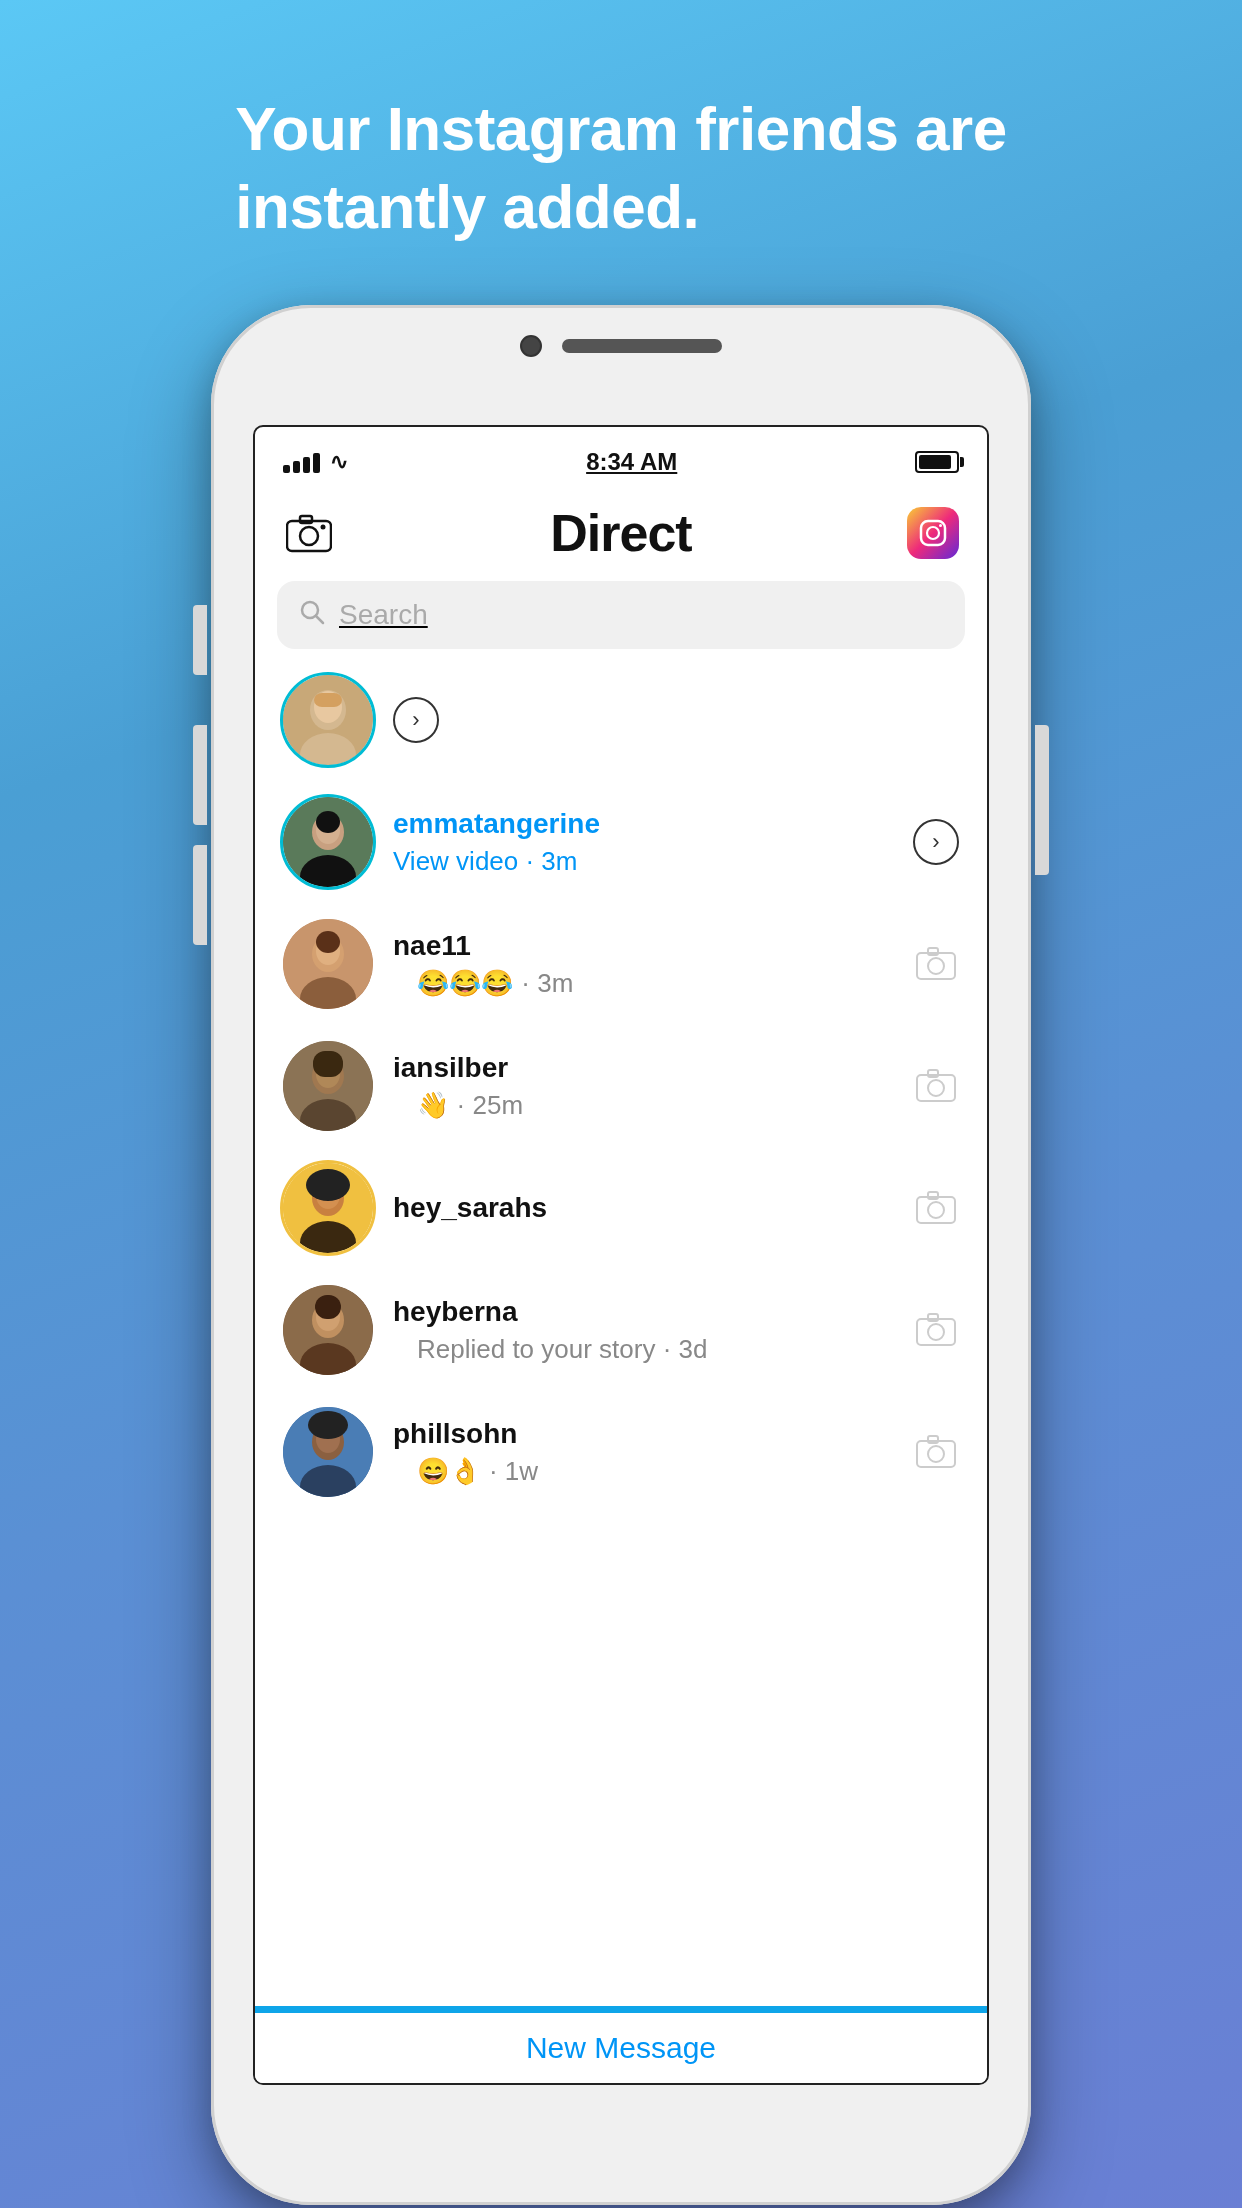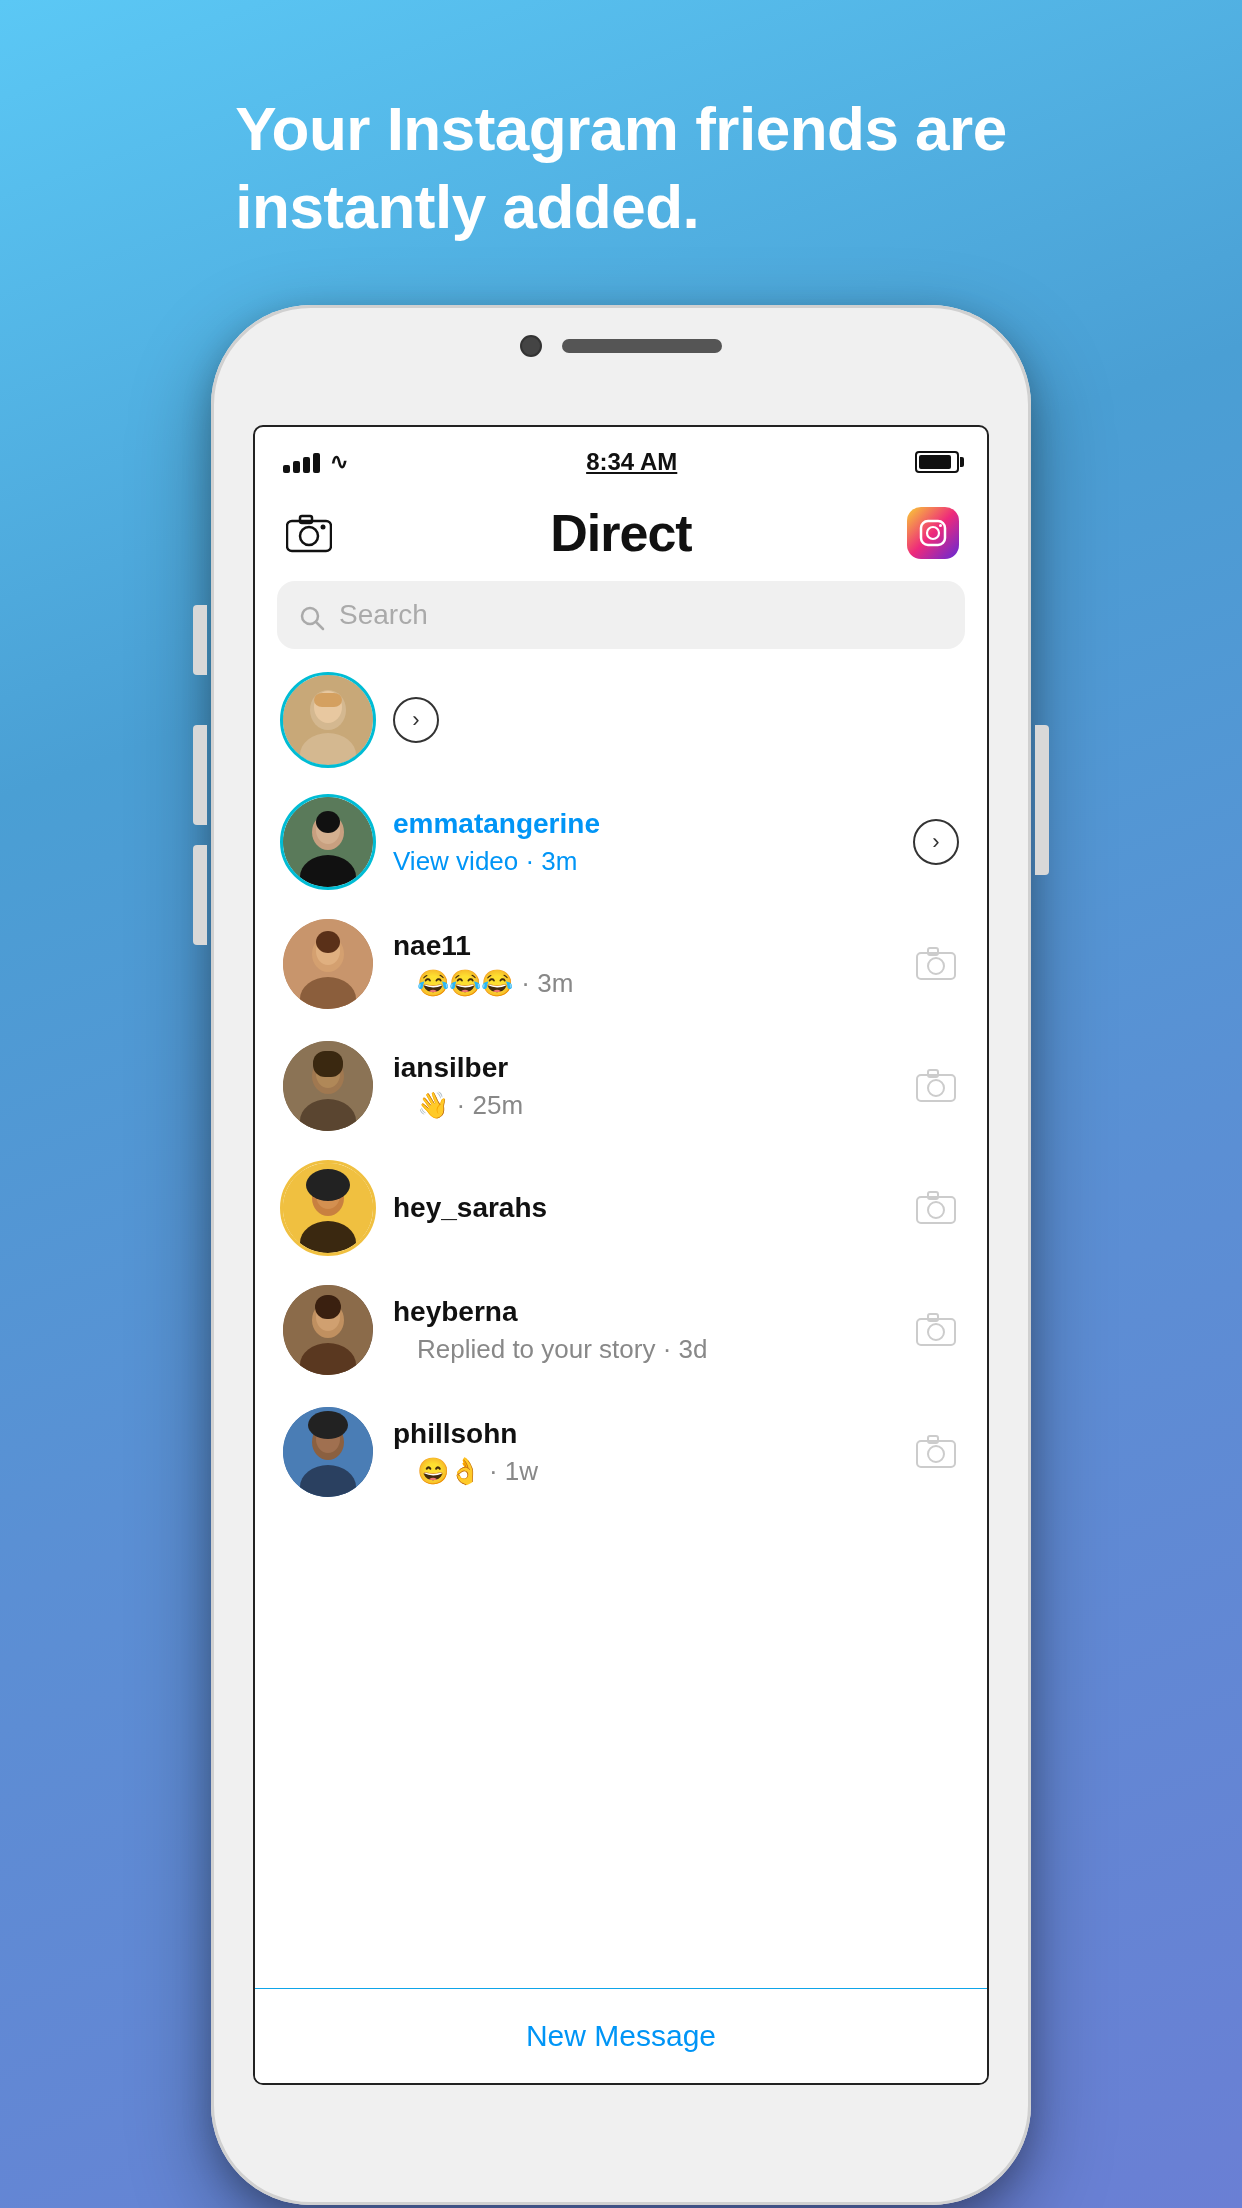--- a/index.html
+++ b/index.html
@@ -220,23 +220,24 @@
       align-items: center;
       justify-content: center;
     }
 
     
     .search-bar {
       margin: 0 22px 10px 22px;
       background: #f0f0f0;
       border-radius: 18px;
       display: flex;
-      align-items: flex-end;
+      align-items: flex-start;
       padding: 18px 22px;
       gap: 14px;
+      text-decoration: underline;
     }
 
     .search-text {
       font-size: 28px;
       color: #aaa;
       font-weight: 400;
     }
 
     
     .message-list {
@@ -309,23 +310,23 @@
     .camera-action {
       width: 46px;
       height: 46px;
       display: flex;
       align-items: center;
       justify-content: center;
     }
 
     
     .new-message-bar {
-      padding: 30px;
+      padding: 18px;
       text-align: center;
-      border-top: 1px solid #0ea5e9;
+      border-top: 7px solid #0ea5e9;
       position: absolute;
       bottom: 0;
       left: 0;
       right: 0;
       background: white;
     }
 
     .new-message-text {
       font-size: 30px;
       color: #0095f6;

